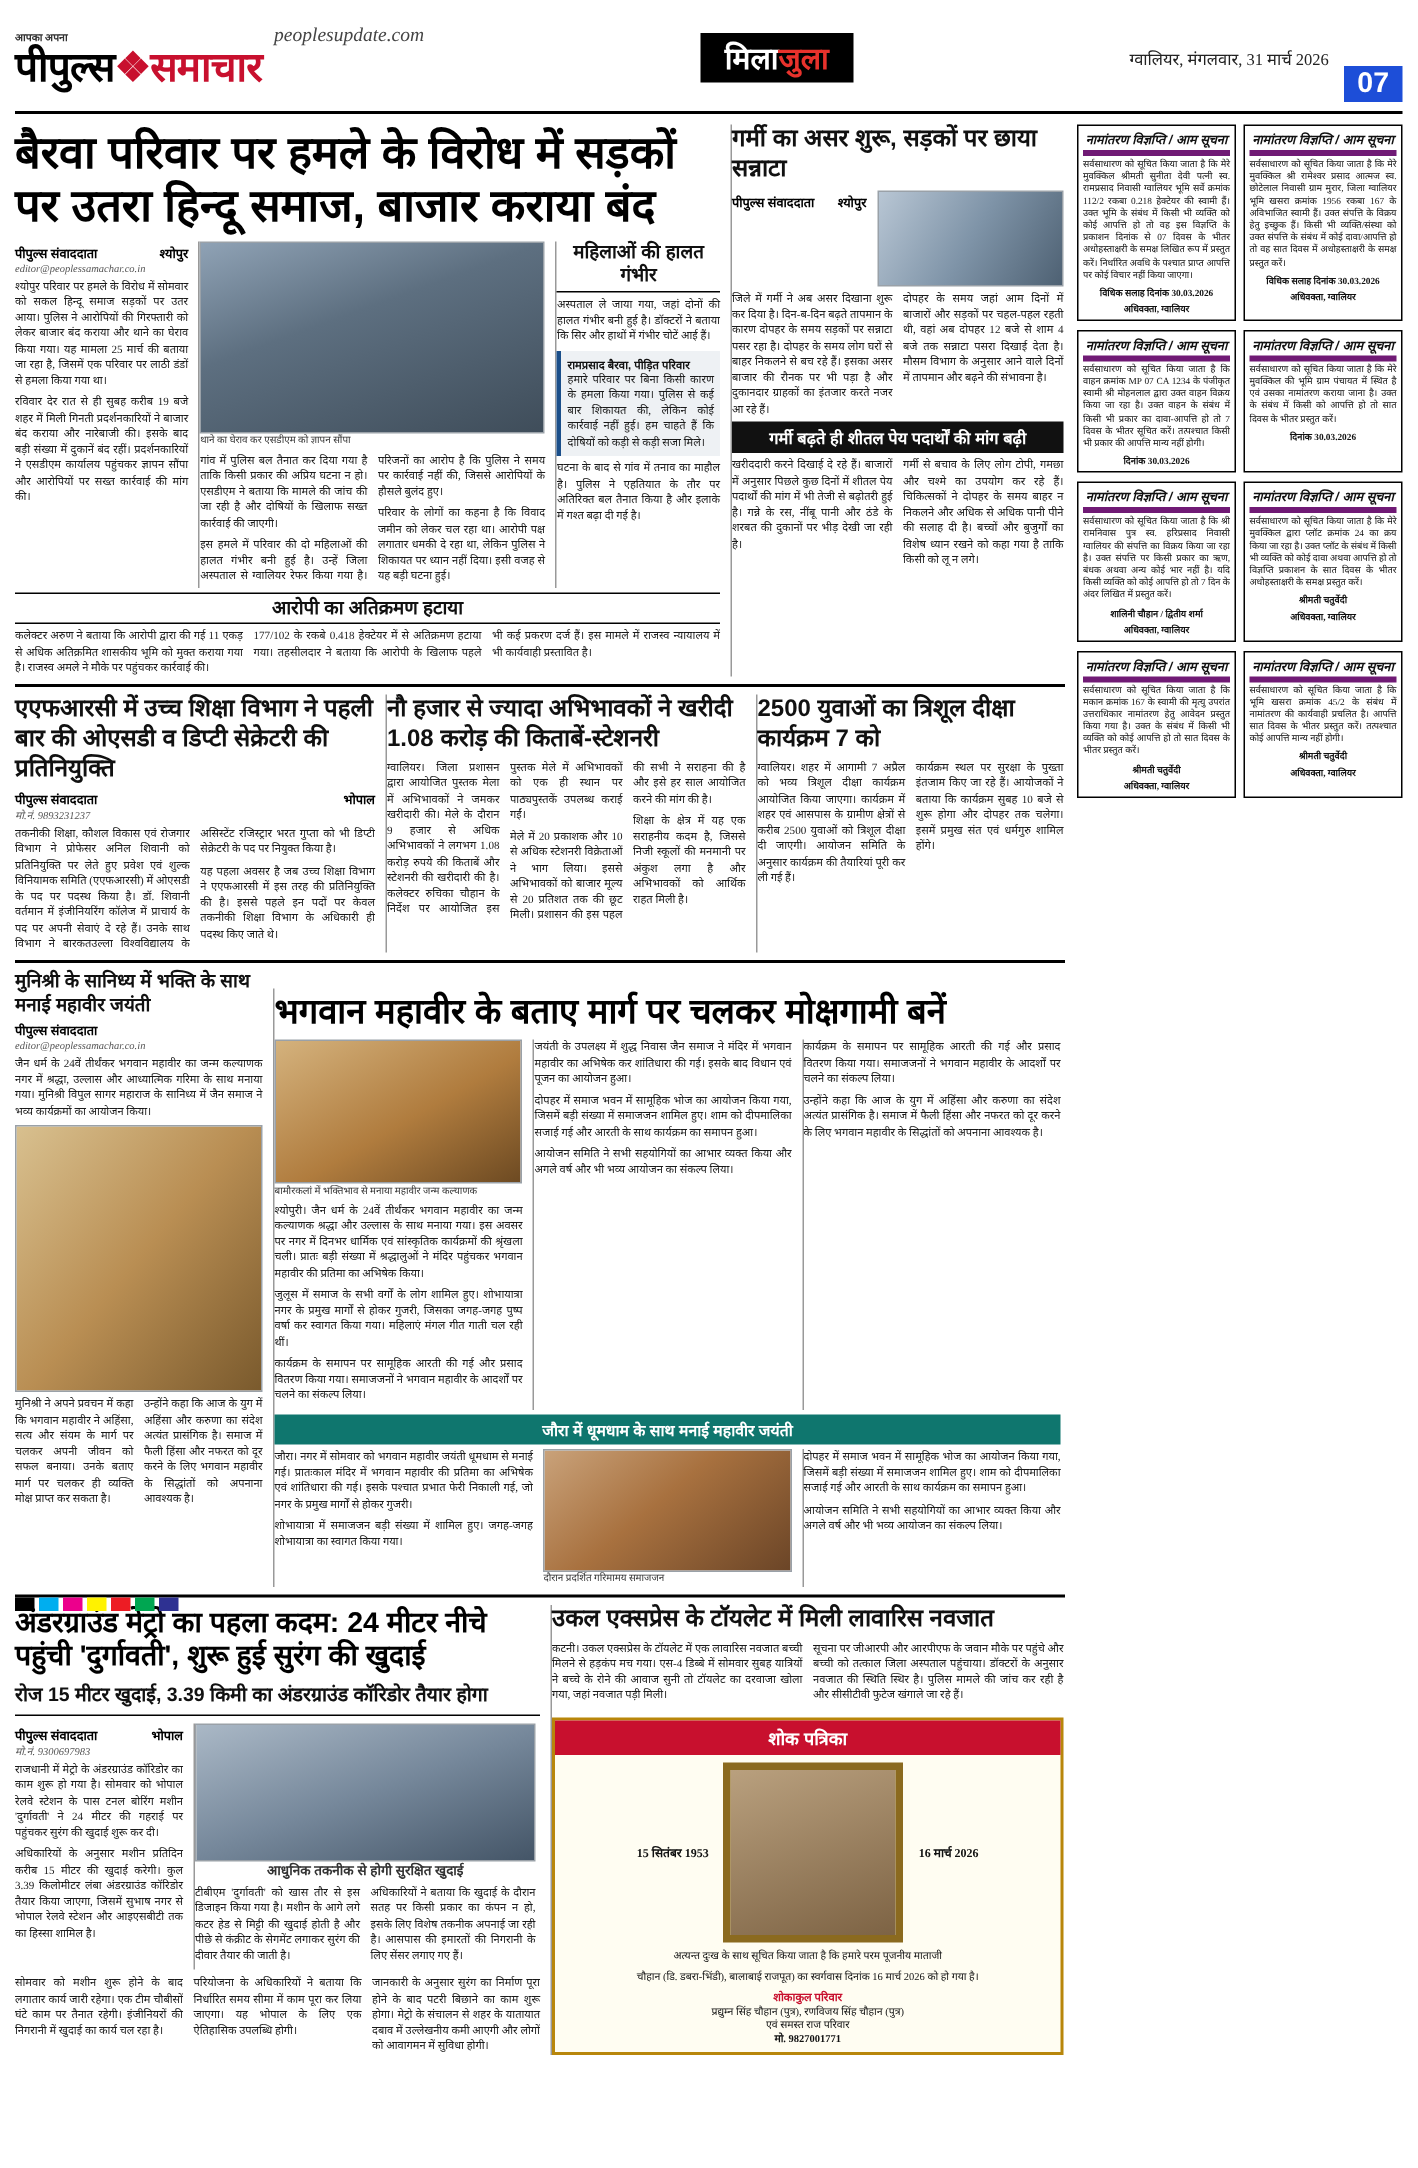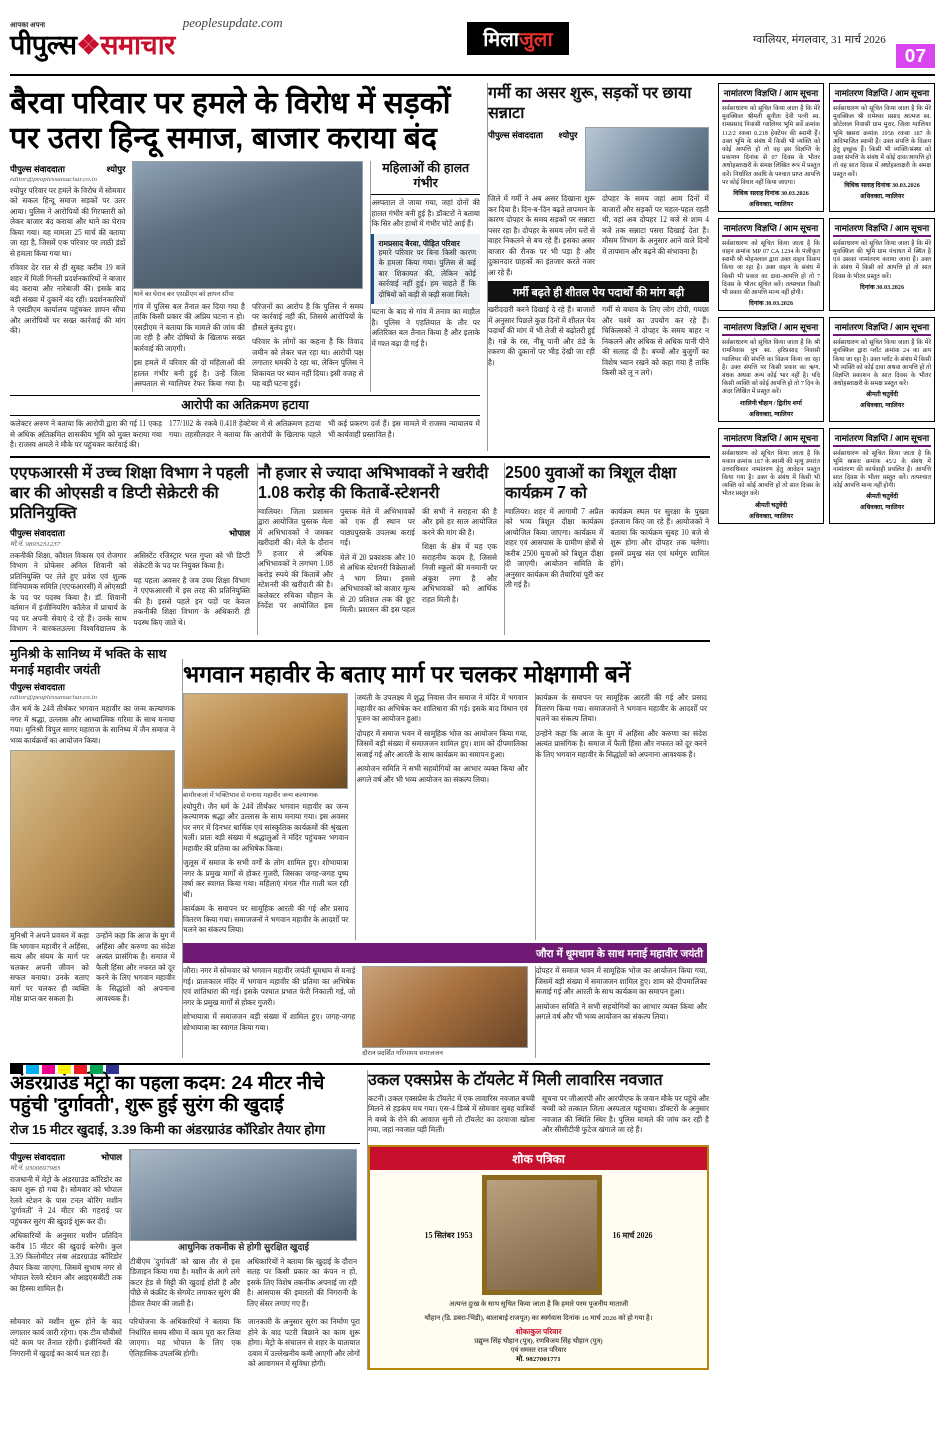--- a/index.html
+++ b/index.html
@@ -39,21 +39,21 @@
     font-size: 13px; color: #444;
   }
   .mast-center {
     background: #000; color: #fff; padding: 3px 16px;
     font-family:"Liberation Sans", sans-serif; font-weight:800; font-size: 20px;
   }
   .mast-center .rd { color:#e8322c;text-align:center; }
   .mast-right { display:flex; align-items:center; gap:10px; }
   .mast-date { font-size: 11px; color:#222; }
   .mast-pageno {
-    background:#d946ef; color:#fff; font-family:"Liberation Sans",sans-serif;
+    background:#1d4ed8; color:#fff; font-family:"Liberation Sans",sans-serif;
     font-weight:800; font-size:19px; padding:1px 9px;margin-top:36px;
   }
 
   
   .cols { display:flex; gap:8px; margin-top:7px; }
   .col-left { width: 700px; }
   .col-right { width: 217px; }
 
   .rule-h { border-top:1px solid #000; margin:5px 0; }
   .rule-h.thick { border-top:2px solid #000; }
@@ -99,37 +99,37 @@
   .cap {
     font-size:6.6px; color:#333; margin-top:1.5px; line-height:1.25;
   }
 
   .blackbar {
     background:#111; color:#fff; font-family:"Liberation Sans",sans-serif;
     font-weight:800; font-size:11px; text-align:center; padding:3px 4px;
     margin: 3px 0;
   }
   .bluebar {
-    background:#701a75; color:#fff; font-family:"Liberation Sans",sans-serif;
-    font-weight:800; font-size:10.5px; text-align:right; padding:3px 4px;
+    background:#0f766e; color:#fff; font-family:"Liberation Sans",sans-serif;
+    font-weight:800; font-size:10.5px; text-align:center; padding:3px 4px;
     margin:3px 0;
   }
   .quotebox {
     background:#eef1f4; border-left:3px solid #1b4f8a; padding:4px;
   }
   .qb-name { font-family:"Liberation Sans",sans-serif; font-weight:800; font-size:7.5px; }
 
   
   .ad {
     border:1px solid #000; margin-bottom:6px; padding:3px;
   }
   .ad-head {
     font-family:"Liberation Sans",sans-serif; font-weight:800;
-    font-size:8.5px; text-align:center; border-bottom:2px solid #701a75;
-    padding-bottom:2px; margin-bottom:2px;
+    font-size:8.5px; text-align:center; border-bottom:4px solid #701a75;
+    padding-bottom:2px; margin-bottom:2px;font-style:italic;
   }
   .ad-body { font-size:6.2px; line-height:1.32; text-align:justify; }
   .ad-foot { font-size:6.2px; text-align:center; margin-top:2px; font-weight:bold; }
   .two-ads { display:flex; gap:5px; }
   .two-ads > .ad { flex:1; }
 
   
   .obit {
     border:2px solid #b8860b; background:#fffdf2; padding:5px; margin-top:5px;
   }
@@ -237,21 +237,21 @@
             <div style="width:125px;">
               <div class="photo p5" style="height:64px;"></div>
             </div>
           </div>
           <div class="bodytext col2" style="margin-top:3px;">
             <p>जिले में गर्मी ने अब असर दिखाना शुरू कर दिया है। दिन-ब-दिन बढ़ते तापमान के कारण दोपहर के समय सड़कों पर सन्नाटा पसर रहा है। दोपहर के समय लोग घरों से बाहर निकलने से बच रहे हैं। इसका असर बाजार की रौनक पर भी पड़ा है और दुकानदार ग्राहकों का इंतजार करते नजर आ रहे हैं।</p>
             <p>दोपहर के समय जहां आम दिनों में बाजारों और सड़कों पर चहल-पहल रहती थी, वहां अब दोपहर 12 बजे से शाम 4 बजे तक सन्नाटा पसरा दिखाई देता है। मौसम विभाग के अनुसार आने वाले दिनों में तापमान और बढ़ने की संभावना है।</p>
           </div>
           <div class="blackbar">गर्मी बढ़ते ही शीतल पेय पदार्थों की मांग बढ़ी</div>
           <div class="bodytext col2">
-            <p>खरीददारी करने दिखाई दे रहे हैं। बाजारों में अनुसार पिछले कुछ दिनों में शीतल पेय पदार्थों की मांग में भी तेजी से बढ़ोतरी हुई है। गन्ने के रस, नींबू पानी और ठंडे के रकरण की दुकानों पर भीड़ देखी जा रही है।</p>
+            <p>खरीददारी करने दिखाई दे रहे हैं। बाजारों में अनुसार पिछले कुछ दिनों में शीतल पेय पदार्थों की मांग में भी तेजी से बढ़ोतरी हुई है। गन्ने के रस, नींबू पानी और ठंडे के शरबत की दुकानों पर भीड़ देखी जा रही है।</p>
             <p>गर्मी से बचाव के लिए लोग टोपी, गमछा और चश्मे का उपयोग कर रहे हैं। चिकित्सकों ने दोपहर के समय बाहर न निकलने और अधिक से अधिक पानी पीने की सलाह दी है। बच्चों और बुजुर्गों का विशेष ध्यान रखने को कहा गया है ताकि किसी को लू न लगे।</p>
           </div>
         </div>
       </div>
 
       <div class="rule-h thick"></div>
 
       <div class="flexrow">
         <div style="width:240px;">
           <h2 class="sub">एएफआरसी में उच्च शिक्षा विभाग ने पहली बार की ओएसडी व डिप्टी सेक्रेटरी की प्रतिनियुक्ति</h2>

